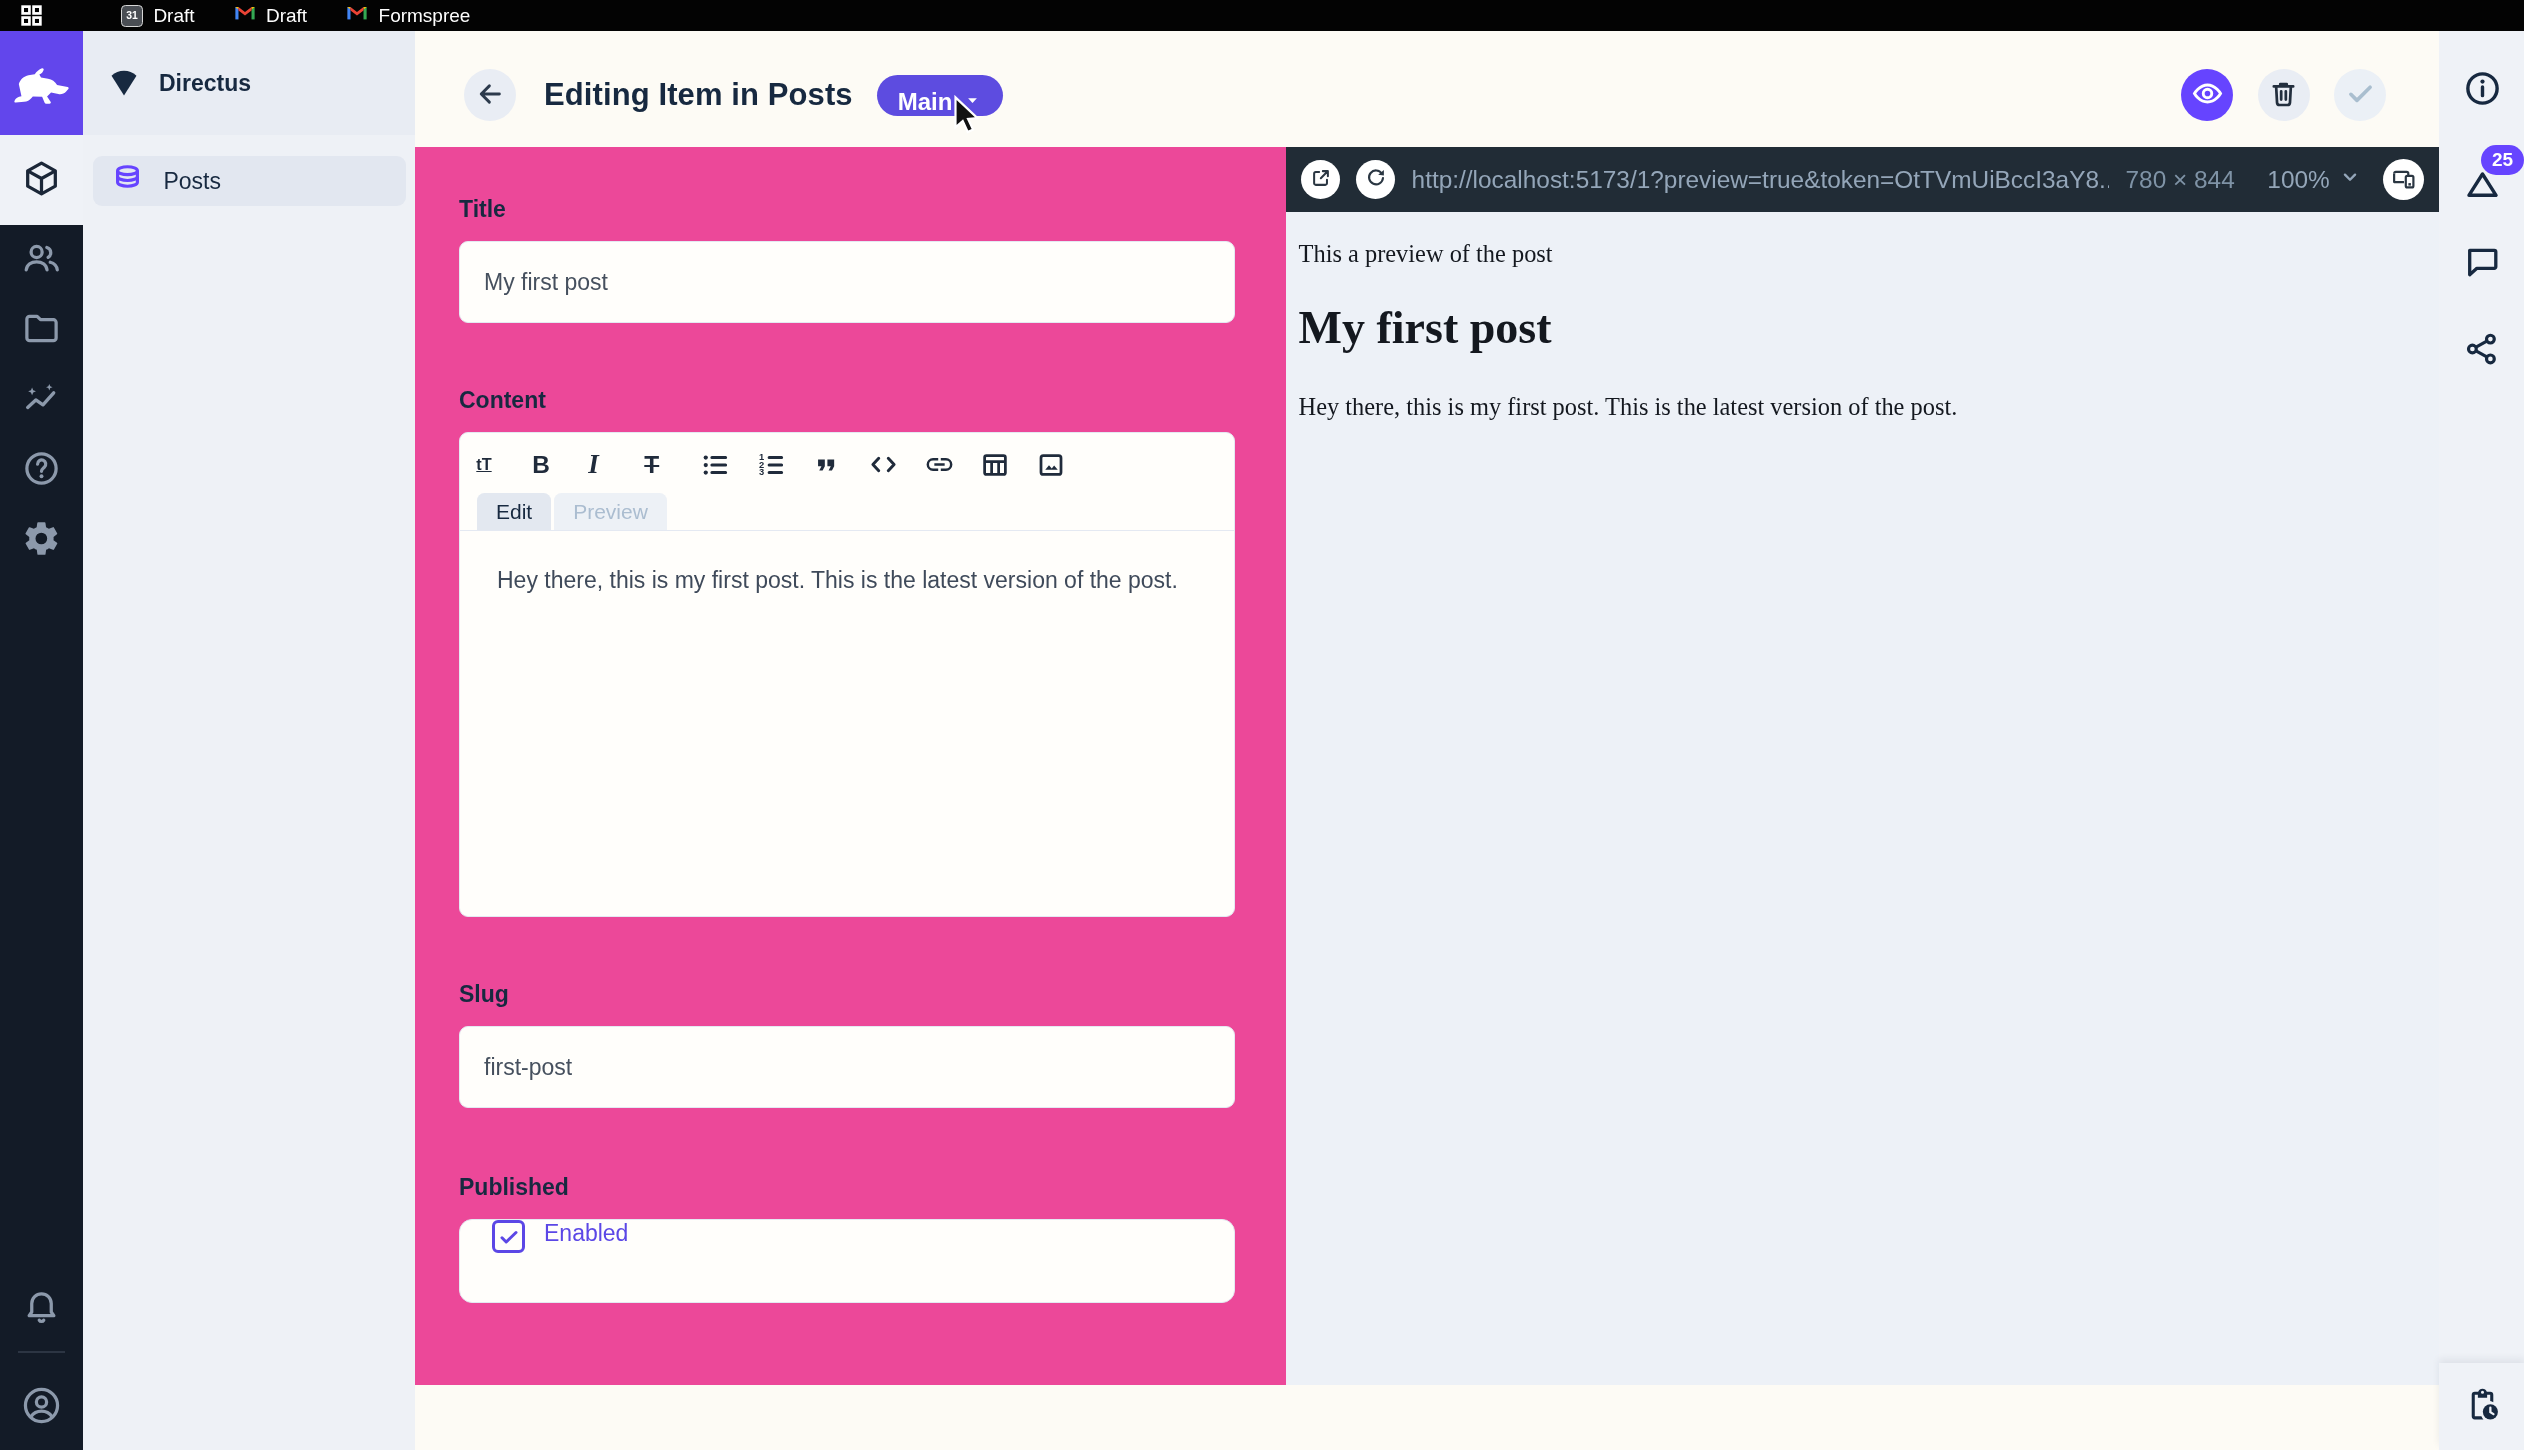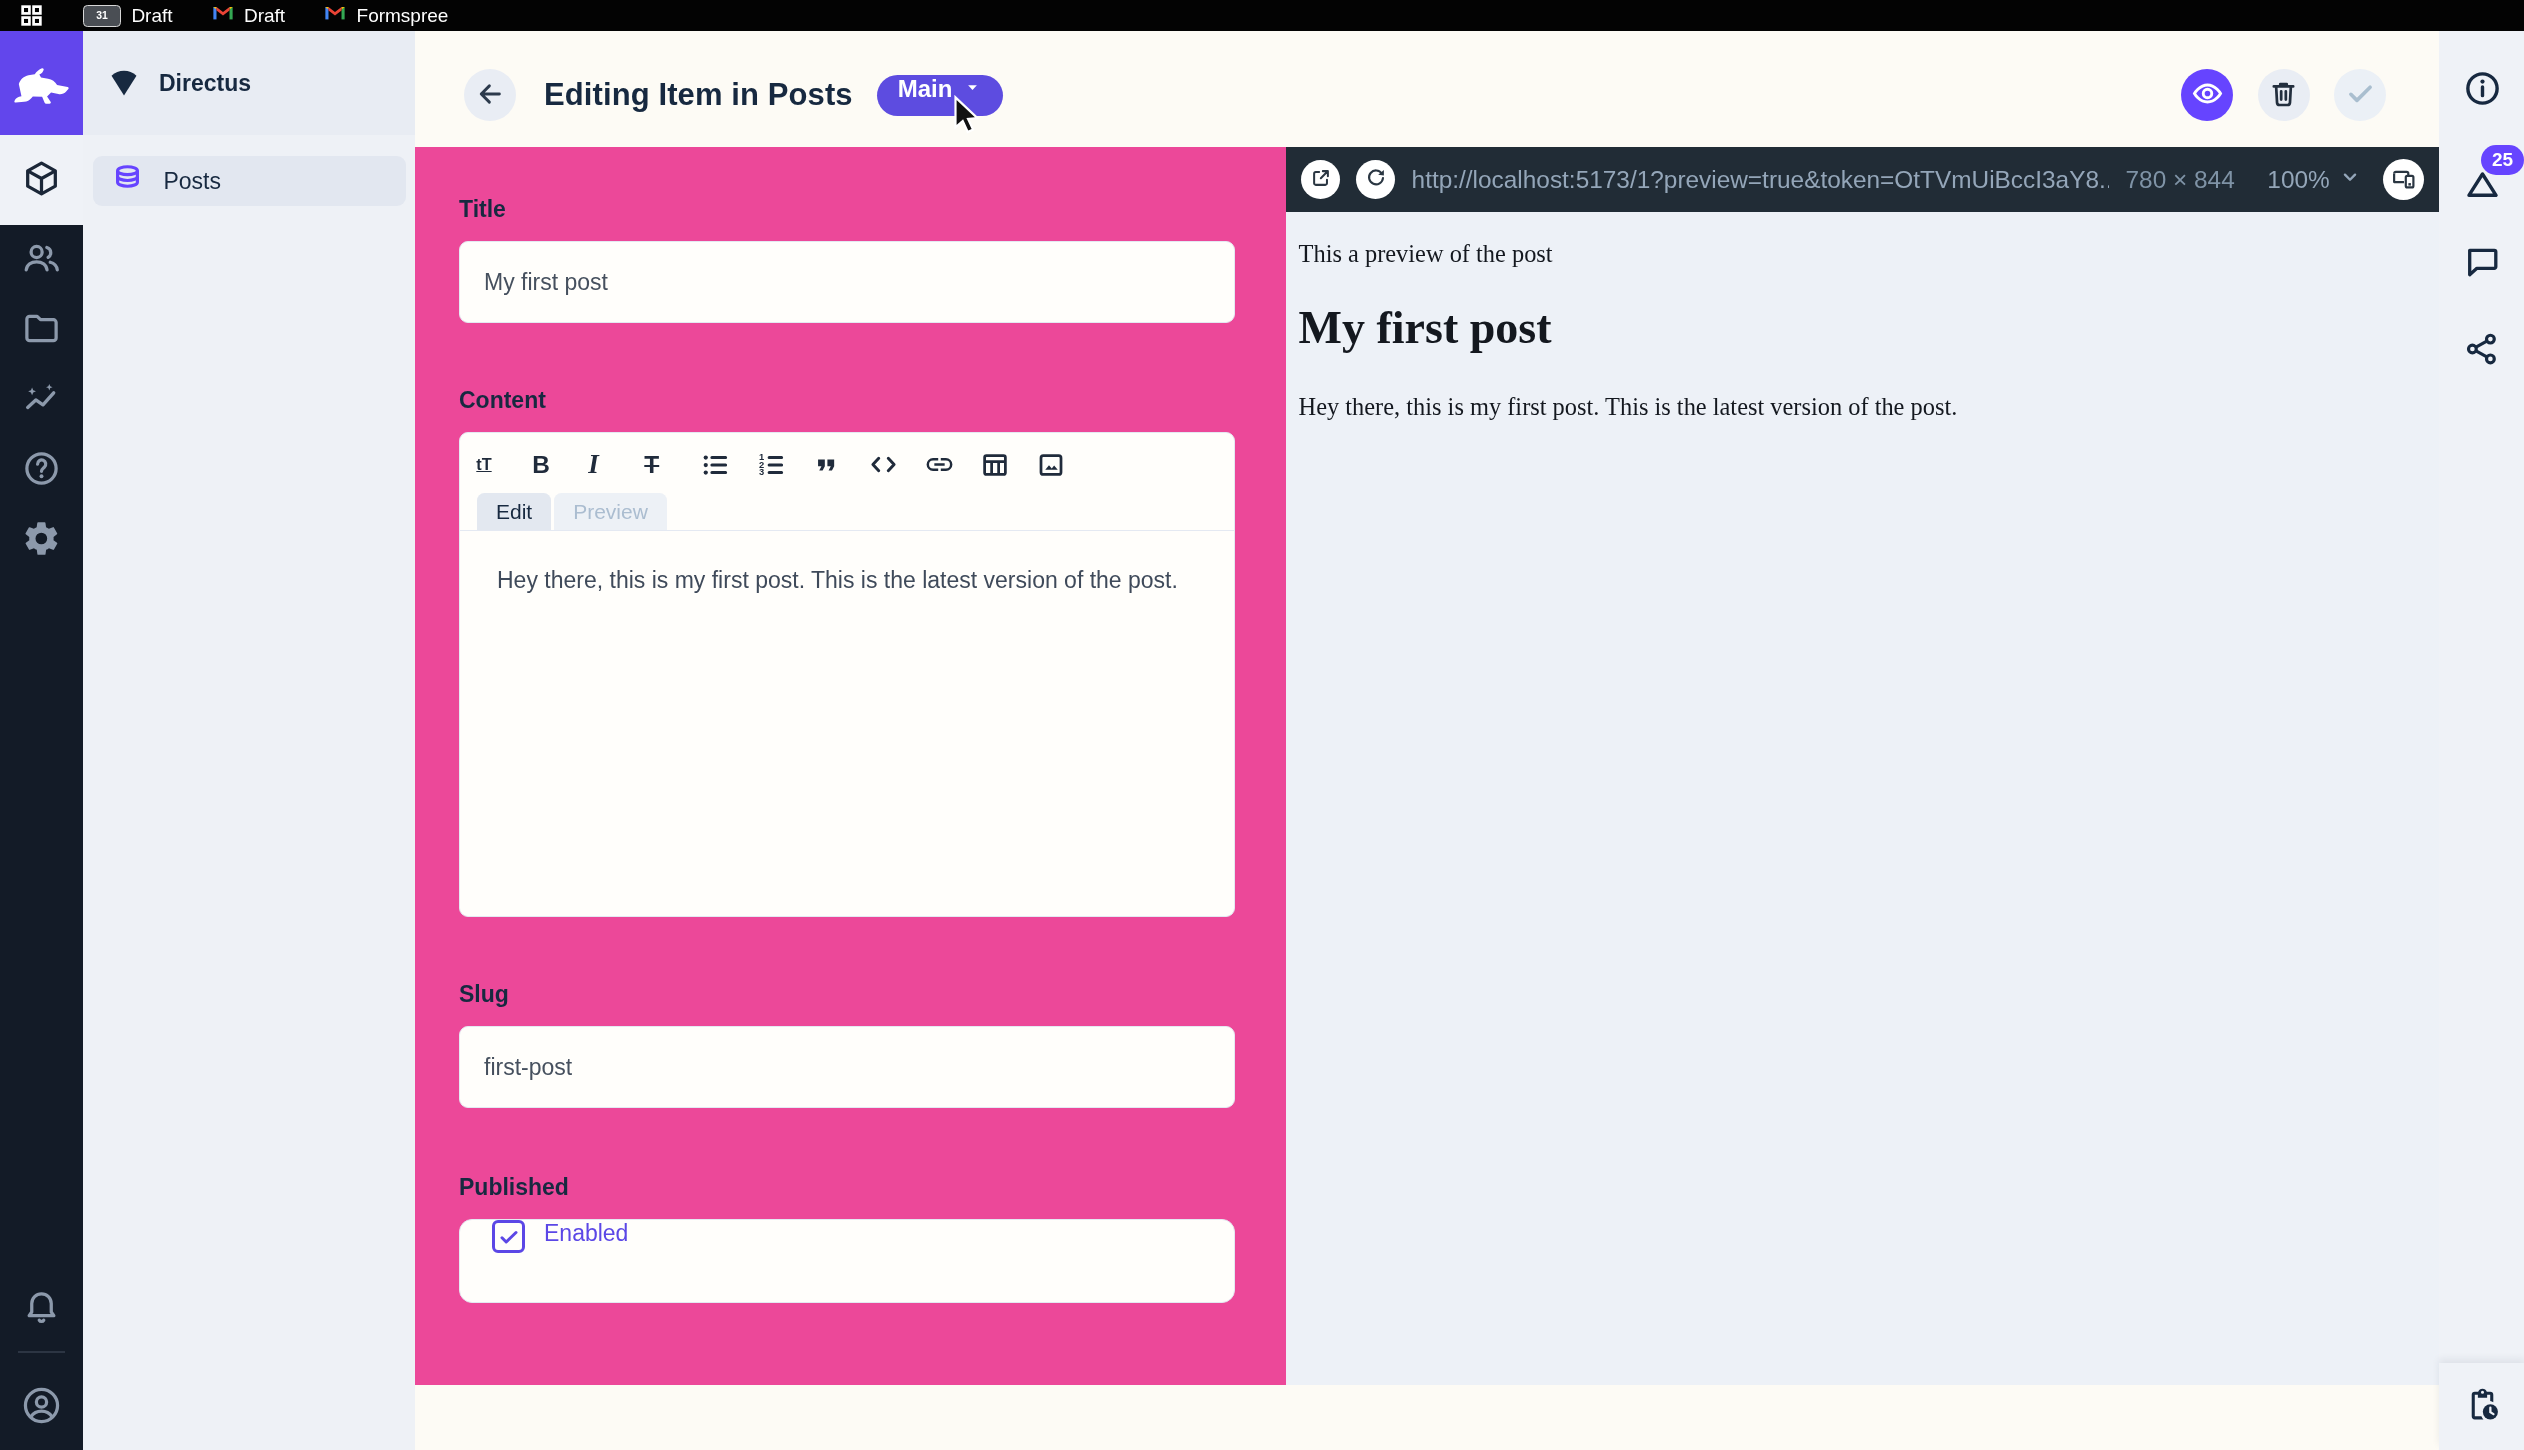--- a/index.html
+++ b/index.html
@@ -5,22 +5,22 @@
   * { margin:0; padding:0; box-sizing:border-box; }
   html,body { width:2525px; height:1451px; }
   body { font-family:"Liberation Sans", sans-serif; background:#fdfbf5; }
   .root { position:relative; width:2525px; height:1451px; overflow:hidden; }
 
   
   .topbar { position:absolute; top:0; left:0; width:2525px; height:31px; background:#030303;
             display:flex; align-items:center; color:#fff; }
   .topbar .grid-ic { margin-left:19px; display:flex; }
   .btab { display:flex; align-items:center; gap:10.4px; margin-left:39px; font-size:19px; color:#fefefe; }
-  .cal { width:38px; height:22px; background:#4a4e54; border:1.5px solid #d7d7d7; border-radius:4.4px;
-         color:#fff; font-size:10.4px; font-weight:700; display:flex; align-items:center; justify-content:center; }
+  .cal { width:22px; height:22px; background:#4a4e54; border:1.5px solid #d7d7d7; border-radius:4.4px;
+         color:#fff; font-size:10.4px; font-weight:700; display:flex; align-items:center; justify-content:center;margin-left:38px; }
 
   
   .modulebar { position:absolute; top:31px; left:0; width:83px; height:1419px; background:#131b27;
                display:flex; flex-direction:column; align-items:center; }
   .logo { width:83px; height:104px; background:#6246ec; display:flex; align-items:center; justify-content:center; }
   .module { width:83px; height:70px; display:flex; align-items:center; justify-content:center; color:#8c99ab; }
   .module.active { height:90px; background:#eff2f7; color:#1b2738; }
   .modulebar .spacer { flex:1; }
   .mb-divider { width:47px; height:1.5px; background:#2c3543; margin:6px 0 10.4px 0; }
   .module.bottom { height:77px; }
@@ -33,21 +33,21 @@
               display:flex; align-items:center; padding-left:18px; gap:19px; }
   .nav-item .nlabel { font-size:23px; color:#172940; font-weight:500; }
 
   
   .main { position:absolute; top:43px; left:415px; width:2024px; height:1342px; background:#ec4899; }
   .main-header { position:absolute; top:0; left:0; right:0; height:104px; display:flex; align-items:center; background:#fdfbf5; }
   .circle-btn { width:52px; height:52px; border-radius:50%; display:flex; align-items:center; justify-content:center; }
   .back { margin-left:49px; background:#e9edf4; color:#2c3a4c; }
   .page-title { margin-left:28px; font-size:31px; font-weight:700; color:#172940; letter-spacing:0.1px; }
   .version-pill { margin-left:24px; height:41px; border-radius:21px; background:#5d4ce0; color:#fff;
-                  display:flex; align-items:flex-start; gap:10.4px; padding:0 21px; font-size:24px; font-weight:600; }
+                  display:flex; align-items:flex-end; gap:10.4px; padding:0 21px; font-size:24px; font-weight:600; }
   .hdr-actions { margin-left:auto; margin-right:53px; display:flex; gap:24.4px; }
   .act-eye { background:#6644ff; color:#fff; }
   .act-trash { background:#e9edf4; color:#232f3e; }
   .act-save { background:#ebf0f6; color:#a9becf; }
 
   
   .form-col { position:absolute; top:104px; left:0; width:871px; bottom:0; padding:49px 50px 0 44px; }
   .f-label { font-size:23px; font-weight:600; color:#172940; margin-bottom:18px; }
   .f-input { width:776px; height:82px; background:#fffefb; border:1.5px solid #e4e9f2; border-radius:9px;
              display:flex; align-items:center; padding-left:24px; font-size:23px; color:#46505e; }

